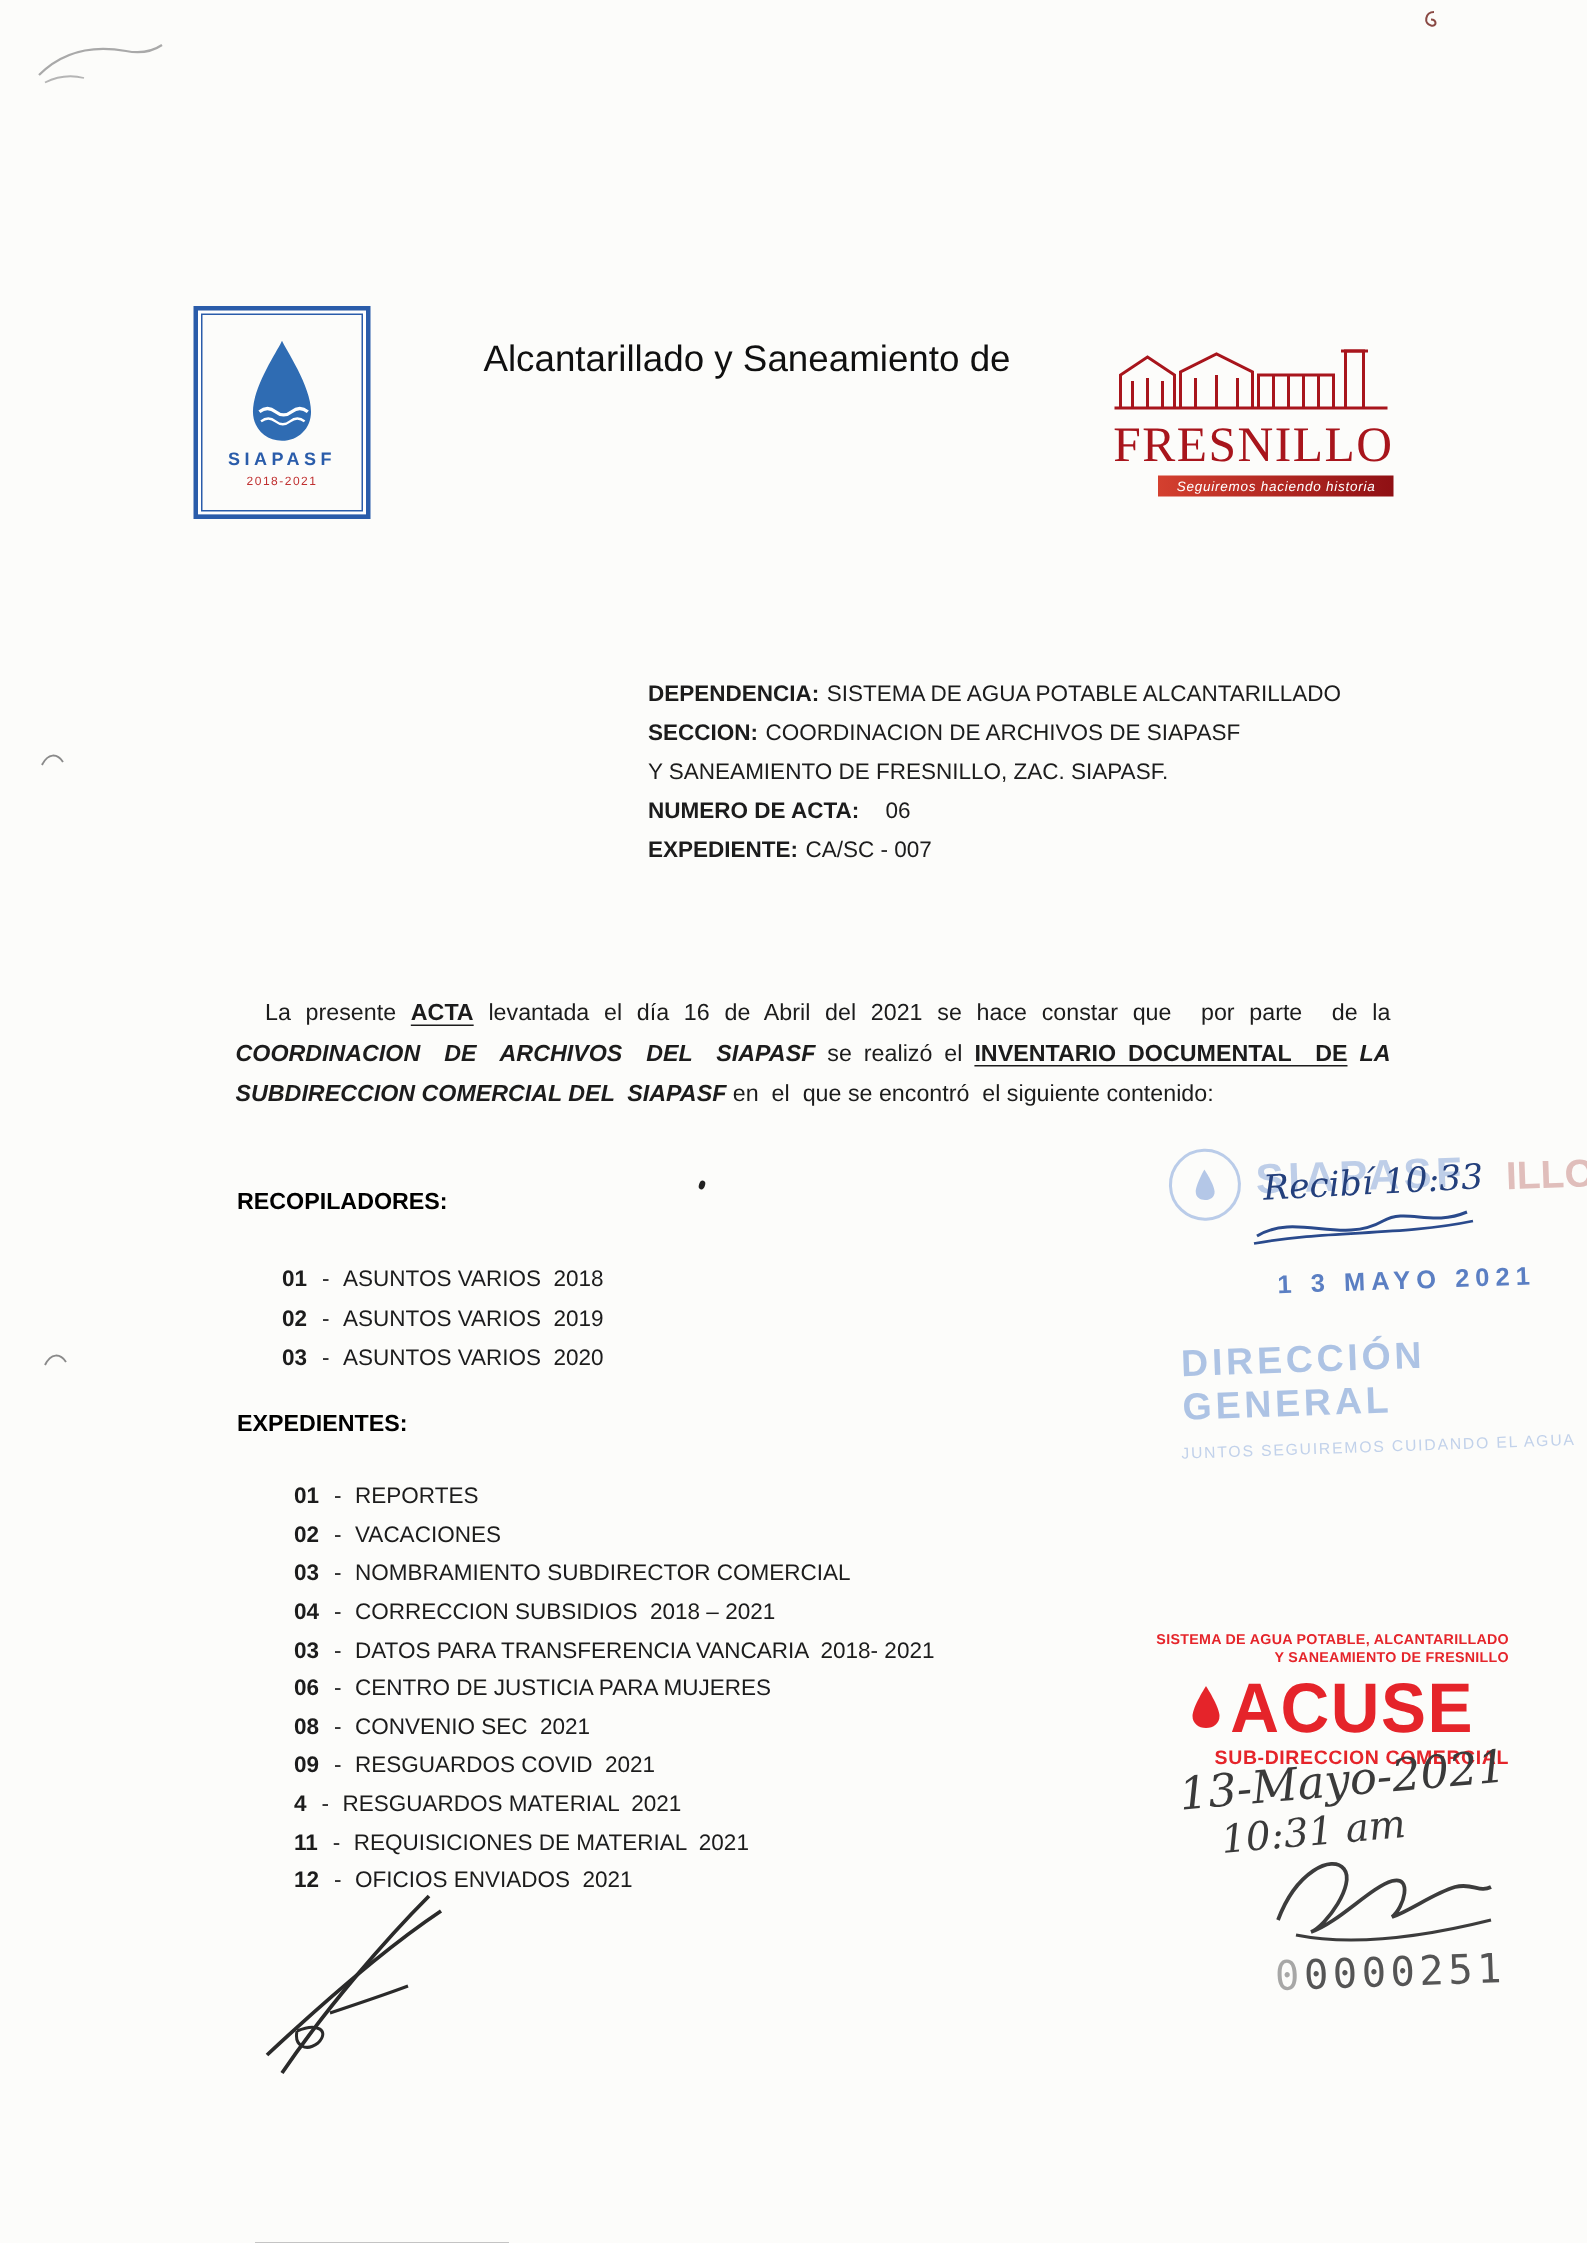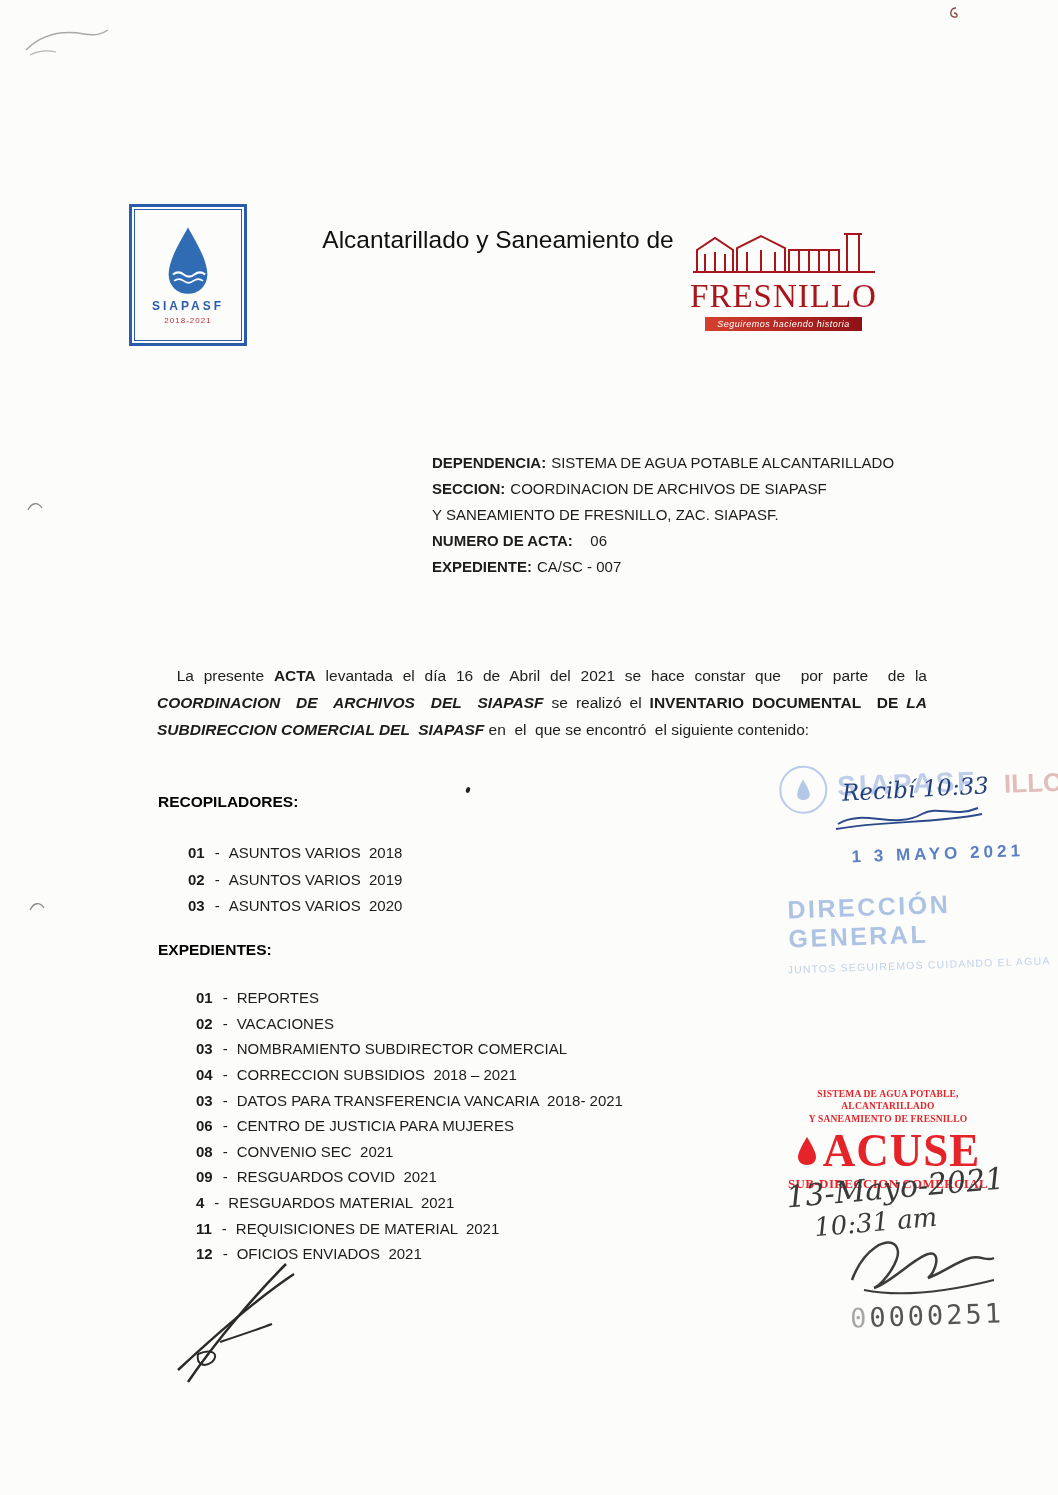--- a/index.html
+++ b/index.html
@@ -9,37 +9,37 @@
   
   .siapasf-logo{position:absolute;left:129px;top:204px;width:118px;height:142px;
     border:3px solid #2a5caa;box-shadow:inset 0 0 0 2px #fff, inset 0 0 0 3px #2a5caa;
     display:flex;flex-direction:column;align-items:center;justify-content:center;gap:3px;box-sizing:border-box;}
   .siapasf-logo .logo-name{font-size:12px;font-weight:bold;letter-spacing:3px;color:#2a5caa;}
   .siapasf-logo .logo-years{font-size:8px;letter-spacing:1px;color:#c03030;}
 
   .org-title{position:absolute;left:288px;top:222px;width:420px;text-align:center;
     font-size:24.5px;line-height:1.45;color:#101010;}
 
-  .fresnillo-logo{position:absolute;left:676px;top:226px;width:215px;text-align:center;}
+  .fresnillo-logo{position:absolute;left:714px;top:226px;width:215px;text-align:right;}
   .fresnillo-name{font-family:"Liberation Serif",serif;font-size:33px;letter-spacing:1px;
     color:#a8151c;line-height:1;margin-top:2px;}
   .fresnillo-tagline{display:inline-block;background:linear-gradient(90deg,#d4402f,#8f1014);
     color:#fff;font-size:9px;font-style:italic;letter-spacing:.5px;padding:2px 12px;margin-top:3px;}
 
   
   .metadata{position:absolute;left:432px;top:420px;width:520px;font-size:15px;line-height:1.73;margin-top:30px;}
   .meta-label{font-weight:bold;}
   .meta-label:not(:empty){margin-right:5px;}
   .meta-value{white-space:pre-wrap;}
 
   
   .acta-paragraph{position:absolute;left:157px;top:610px;width:770px;margin:0;
     font-size:15.5px;line-height:1.72;text-align:justify;text-indent:46px;white-space:pre-wrap;}
   .acta-paragraph .bold{font-weight:bold;font-style:italic;}
-  .acta-paragraph .bold-underline{font-weight:bold;text-underline-offset:3px;}
+  .acta-paragraph .bold-underline{font-weight:bold;text-decoration:underline;text-underline-offset:3px;}
 
   
   .section-heading{position:absolute;font-weight:bold;font-size:15.5px;color:#000000;}
   .heading-recop{left:158px;top:793px;}
   .heading-exped{left:158px;top:941px;}
   .item-list{position:absolute;font-size:15px;}
   .list-recop{left:188px;top:840px;line-height:1.78;}
   .list-exped{left:196px;top:985px;line-height:1.71;}
   .item-num{font-weight:bold;}
   .item-dash{margin:0 9px 0 10px;}
@@ -58,21 +58,21 @@
     color:rgba(62,105,185,.85);}
   .stamp-title{margin:26px 0 0 20px;font-size:25px;font-weight:bold;letter-spacing:2.5px;
     color:rgba(125,160,215,.62);}
   .stamp-slogan{margin:10px 0 0 18px;font-size:10.5px;letter-spacing:1.2px;
     color:rgba(135,168,220,.5);}
   .recibi{position:absolute;left:842px;top:776px;font-family:"DejaVu Serif",serif;font-style:italic;
     font-size:23px;color:#24407c;transform:rotate(-3deg);}
   .recibi-sig{position:absolute;left:834px;top:800px;}
 
   
-  .acuse{position:absolute;left:770px;top:1088px;width:236px;text-align:center;color:#e5242a;font-family:Liberation Serif, serif;}
+  .acuse{position:absolute;left:770px;top:1088px;width:236px;text-align:right;color:#e5242a;}
   .acuse-org{font-size:9.5px;font-weight:bold;line-height:1.3;letter-spacing:.2px;}
   .acuse-main{display:flex;align-items:center;justify-content:center;gap:5px;margin-top:3px;}
   .acuse-word{font-size:45px;font-weight:bold;line-height:1;letter-spacing:1px;
     transform:scaleY(1.04);}
   .acuse-sub{font-size:13px;font-weight:bold;letter-spacing:.4px;margin-top:3px;}
 
   
   .hand-date{position:absolute;left:786px;top:1170px;font-family:"DejaVu Serif",serif;
     font-style:italic;font-size:30px;color:#3a3a3a;transform:rotate(-5deg);}
   .hand-time{position:absolute;left:814px;top:1207px;font-family:"DejaVu Serif",serif;

